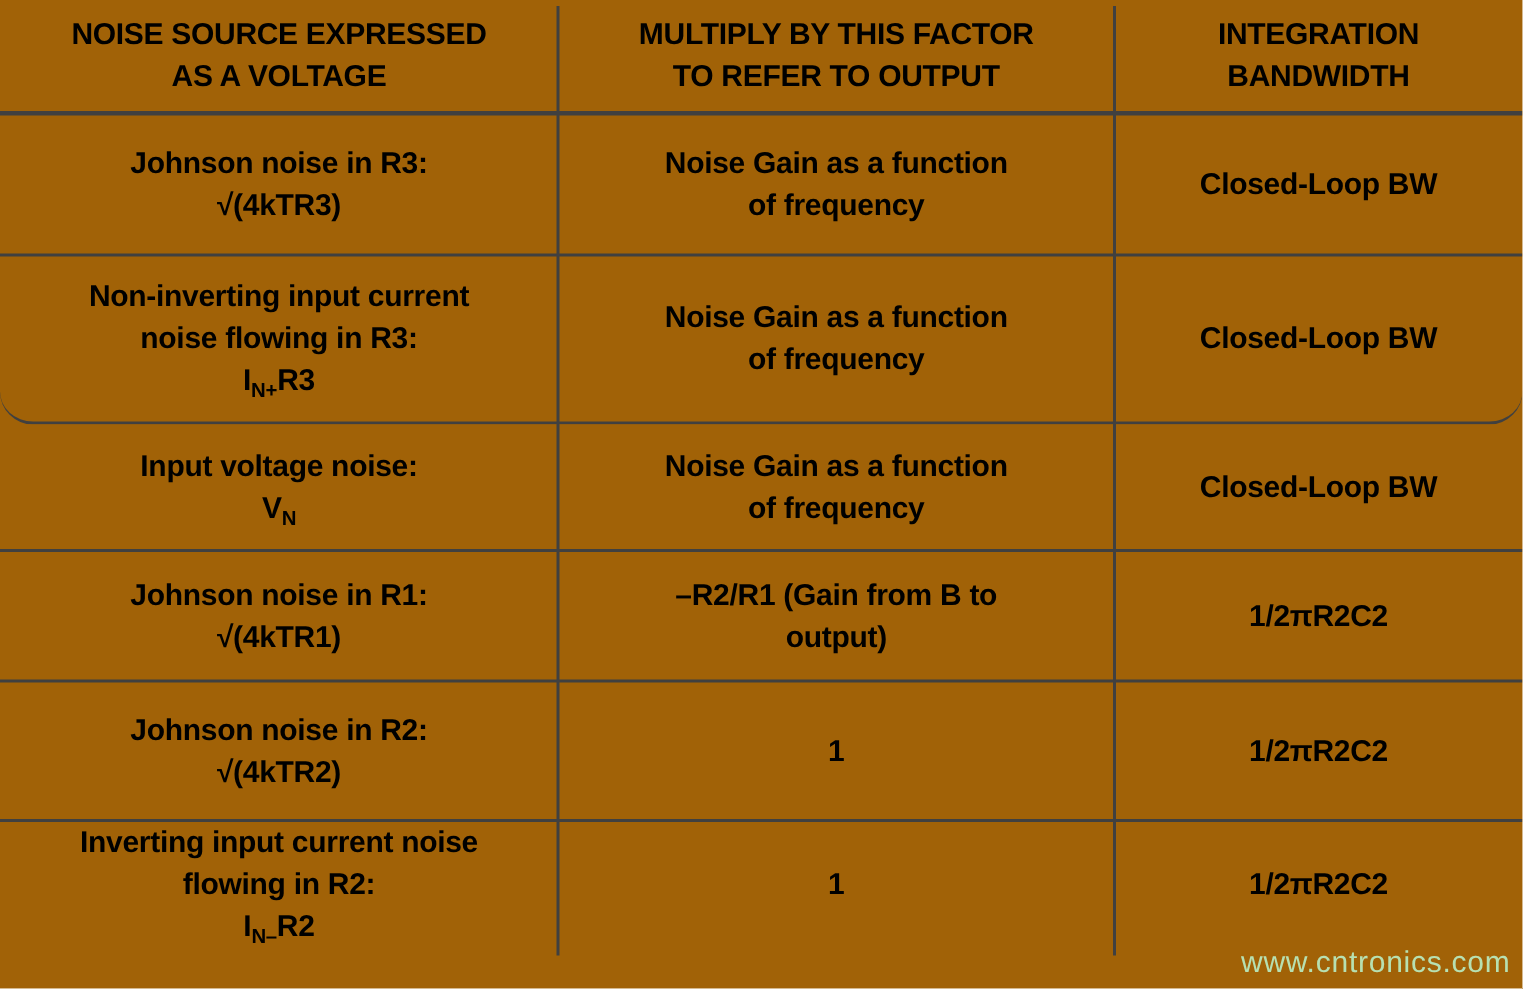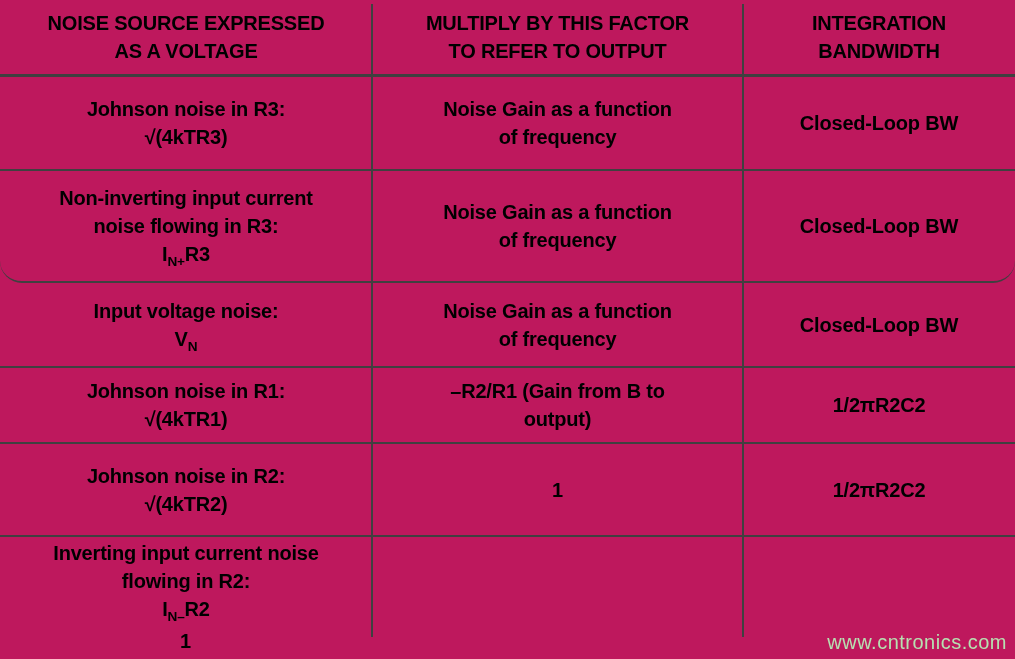--- a/index.html
+++ b/index.html
@@ -4,38 +4,38 @@
 <style>
   html, body {
     margin: 0;
     padding: 0;
     background: #ffffff;
   }
   .page {
     position: relative;
     width: 1015px;
     height: 659px;
-    background: #be185d;
+    background: #a16207;
     font-family: "Liberation Sans", sans-serif;
     color: #000000;
     overflow: hidden;
   }
   .trow {
     display: flex;
     width: 100%;
     box-sizing: border-box;
     border-bottom: 2px solid #404040;
   }
   .trow.header { height: 77px; border-bottom-width: 3px; }
   .trow.r1 { height: 94px; }
   .trow.r2 { height: 112px; border-radius: 22px; }
   .trow.r3 { height: 85px; }
-  .trow.r4 { height: 76px; }
+  .trow.r4 { height: 87px; }
   .trow.r5 { height: 93px; }
-  .trow.r6 { height: 84px; border-bottom: none; flex-direction: column; }
+  .trow.r6 { height: 84px; border-bottom: none; }
   .cell {
     display: flex;
     align-items: center;
     justify-content: center;
     text-align: center;
     box-sizing: border-box;
     font-weight: bold;
     font-size: 20px;
     line-height: 28px;
     letter-spacing: -0.2px;

